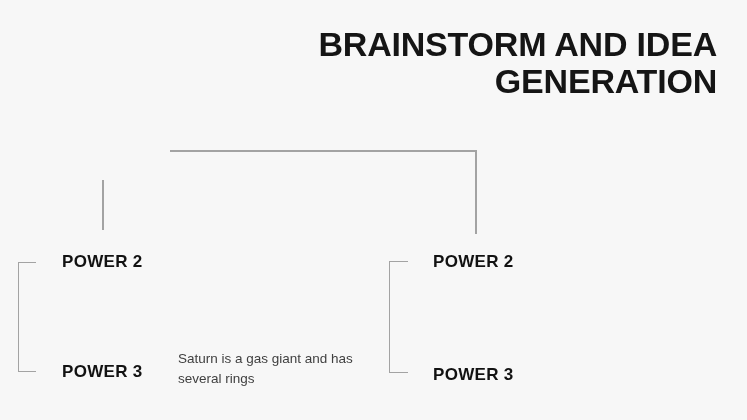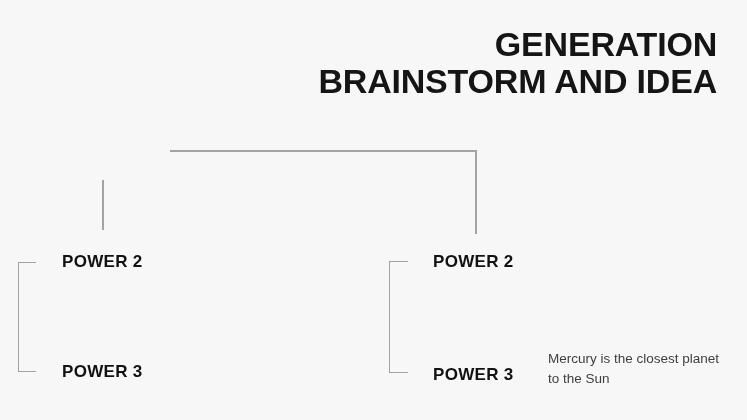--- a/index.html
+++ b/index.html
@@ -66,31 +66,31 @@
   .power3-right  { left: 433px; top: 365px; }
   .desc-left     { left: 178px; top: 349px; width: 185px; }
   .desc-right    { left: 548px; top: 349px; width: 180px; }
 </style>
 </head>
 <body>
 
 <div class="slide">
 
   <h1 class="title">
+    <span>BRAINSTORM AND IDEA</span>
     <span>GENERATION</span>
-    <span>BRAINSTORM AND IDEA</span>
   </h1>
 
   <div class="line h-root"></div>
   <div class="line v-root-right"></div>
   <div class="line v-root-left"></div>
   <div class="bracket bracket-left"></div>
   <div class="bracket bracket-right"></div>
 
 
   <div class="power-label power2-left">POWER 2</div>
   <div class="power-label power3-left">POWER 3</div>
+  <div class="desc desc-left">Saturn is a gas giant and has several rings</div>
 
   <div class="power-label power2-right">POWER 2</div>
   <div class="power-label power3-right">POWER 3</div>
-  <div class="desc desc-right">Mercury is the closest planet to the Sun</div>
 
 </div>
 
 </body></html>

